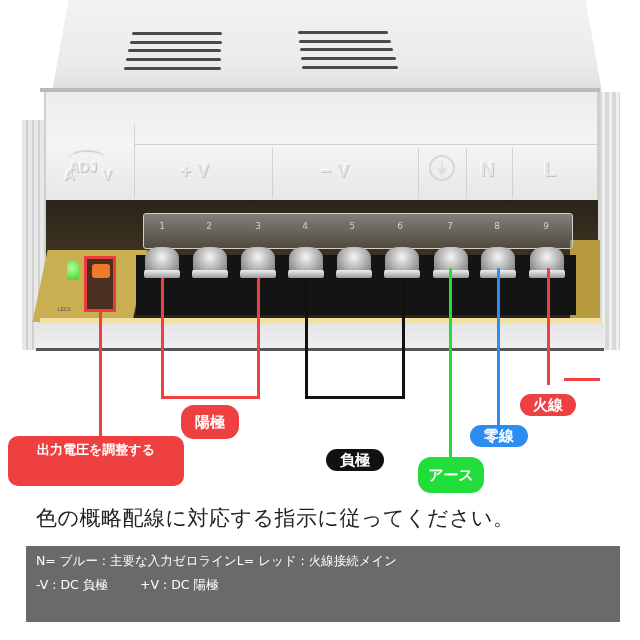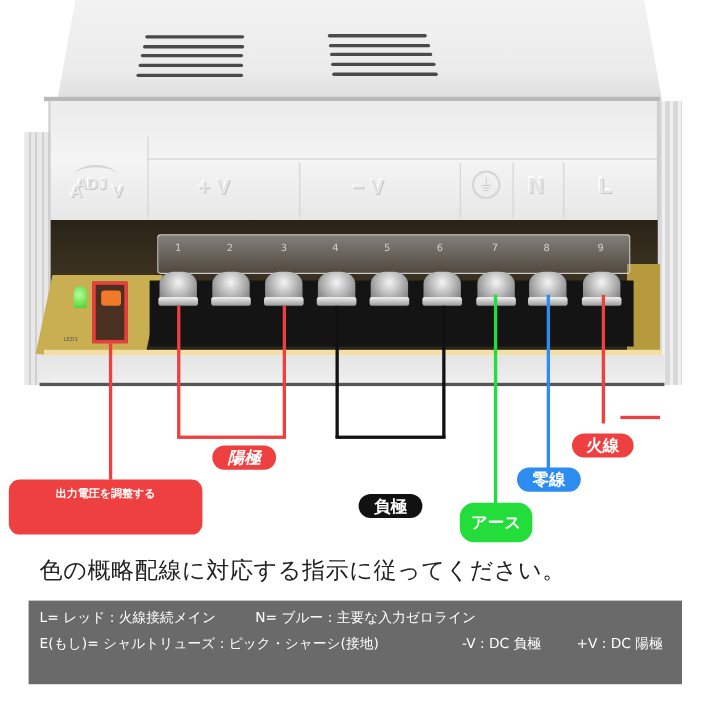--- a/index.html
+++ b/index.html
@@ -81,21 +81,21 @@
     font-size: 15px;
   }
   .pill-red { background: #ee4040; }
   .pill-black { background: #111111; }
   .pill-blue { background: #2c8cf0; text-align: right; }
   .pill-green { background: #22dd3a; }
 
   .adjust-box {
     left: 8px; top: 436px; width: 176px; height: 50px;
     background: #ee4040; border-radius: 10px; color: #fff;
-    font-size: 10px; font-weight: bold; text-align: center; line-height: 21px; padding-top: 3px;
+    font-size: 13px; font-weight: bold; text-align: center; line-height: 21px; padding-top: 3px;
   }
 
   .instruction {
     left: 36px; top: 504px; font-size: 21px; color: #222222;
     font-family: "DejaVu Sans", sans-serif; letter-spacing: 0.5px;
   }
 
   .legend {
     left: 26px; top: 546px; width: 594px; height: 76px; background: #6a6a6a;
     color: #ffffff; font-size: 12.5px; padding: 3px 10px 0 10px;
@@ -199,35 +199,34 @@
 <div class="abs wire" style="left:402px;top:278px;height:120px;background:#111;"></div>
 <div class="abs wire-h" style="left:305px;top:396px;width:100px;background:#111;"></div>
 
 <div class="abs wire" style="left:449px;top:268px;height:190px;background:#22dd3a;"></div>
 
 <div class="abs wire" style="left:497px;top:268px;height:158px;background:#2c8cf0;"></div>
 
 <div class="abs wire" style="left:547px;top:268px;height:117px;background:#ee4040;"></div>
 <div class="abs wire-h" style="left:564px;top:378px;width:36px;background:#ee4040;"></div>
 
-<div class="abs pill pill-red" style="left:193px;top:405px;width:58px;height:22px;font-style:italic;">陽極</div>
+<div class="abs pill pill-red" style="left:181px;top:405px;width:58px;height:34px;">陽極</div>
 <div class="abs pill pill-black" style="left:326px;top:405px;width:58px;height:22px;margin-top:44px;">負極</div>
 <div class="abs pill pill-red" style="left:520px;top:394px;width:56px;height:22px;">火線</div>
 <div class="abs pill pill-blue" style="left:470px;top:425px;width:58px;height:22px;">零線</div>
 <div class="abs pill pill-green" style="left:418px;top:457px;width:66px;height:36px;">アース</div>
 
 <div class="abs adjust-box">
   <div>出力電圧を調整する</div>
 </div>
 
 <div class="abs instruction">色の概略配線に対応する指示に従ってください。</div>
 
 <div class="abs legend">
   <div class="legend-row">
+    <span>N= ブルー : 主要な入力ゼロライン</span>
     <span style="width:196px;">L= レッド : 火線接続メイン</span>
-    <span>N= ブルー : 主要な入力ゼロライン</span>
   </div>
   <div class="legend-row">
-    <span style="width:384px;">E(もし)= シャルトリューズ : ピック・シャーシ(接地)</span>
     <span style="width:104px;">-V : DC 負極</span>
     <span>+V : DC 陽極</span>
   </div>
 </div>
 
 </body></html>

